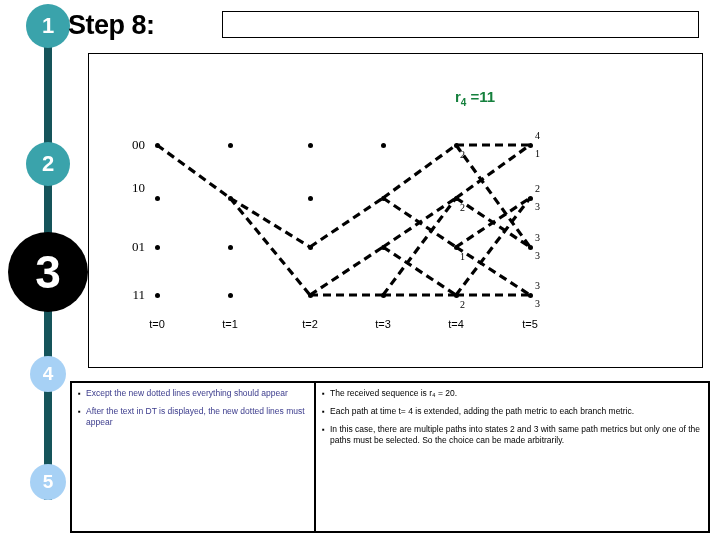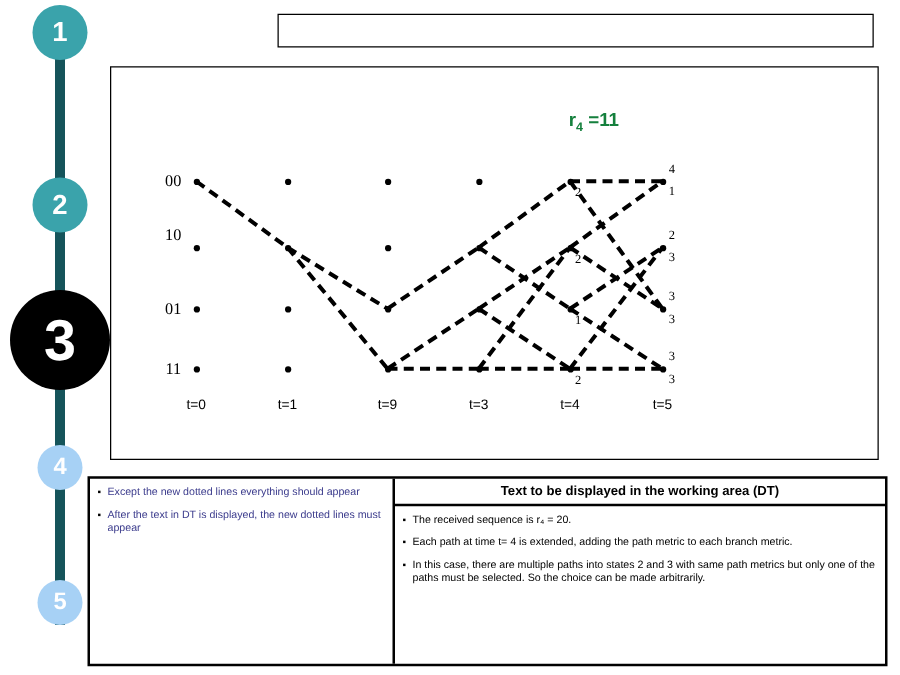--- a/index.html
+++ b/index.html
@@ -99,20 +99,21 @@
       <span>3</span>
     </div>
     <div class="tl-node tl-4">
       <span>4</span>
     </div>
     <div class="tl-node tl-5">
       <span>5</span>
     </div>
   </div>
 
+  <div id="step-title">Step 8:</div>
   <div id="title-box">
     <span></span>
   </div>
 
   <div id="slide-panel"></div>
 
   <div id="r-label">
     <span>r</span><sub>4</sub><span> =11</span>
   </div>
 
@@ -167,21 +168,21 @@
       </div>
     <div id="trellis-rowlabels">
         <div class="row-label" style="left: 9px; top: 17px;">00</div>
         <div class="row-label" style="left: 9px; top: 60px;">10</div>
         <div class="row-label" style="left: 9px; top: 119px;">01</div>
         <div class="row-label" style="left: 9px; top: 167px;">11</div>
       </div>
     <div id="trellis-timelabels">
         <div class="t-label" style="left: 30px; top: 198px;">t=0</div>
         <div class="t-label" style="left: 103px; top: 198px;">t=1</div>
-        <div class="t-label" style="left: 183px; top: 198px;">t=9</div>
+        <div class="t-label" style="left: 183px; top: 198px;">t=2</div>
         <div class="t-label" style="left: 256px; top: 198px;">t=3</div>
         <div class="t-label" style="left: 329px; top: 198px;">t=4</div>
         <div class="t-label" style="left: 403px; top: 198px;">t=5</div>
       </div>
     <div id="trellis-metrics">
         <div class="metric" style="left: 350px; top: 29px;">2</div>
         <div class="metric" style="left: 350px; top: 82px;">2</div>
         <div class="metric" style="left: 350px; top: 131px;">1</div>
         <div class="metric" style="left: 350px; top: 179px;">2</div>
         <div class="metric" style="left: 425px; top: 10px;">4</div>
@@ -202,21 +203,20 @@
             <span class="dot">▪</span>
             <span class="txt">Except the new dotted lines everything should appear</span>
           </div>
           <div class="bullet">
             <span class="dot">▪</span>
             <span class="txt">After the text in DT is displayed, the new dotted lines must appear</span>
           </div>
         </div>
     </div>
     <div class="col col-right">
-      <div class="col-head">Text to be displayed in the working area (DT)</div>
       <div class="col-body" id="right-body">
           <div class="bullet">
             <span class="dot">▪</span>
             <span class="txt">The received sequence is  r₄ = 20.</span>
           </div>
           <div class="bullet">
             <span class="dot">▪</span>
             <span class="txt">Each path at time t= 4 is extended, adding the path metric to each branch metric.</span>
           </div>
           <div class="bullet">

